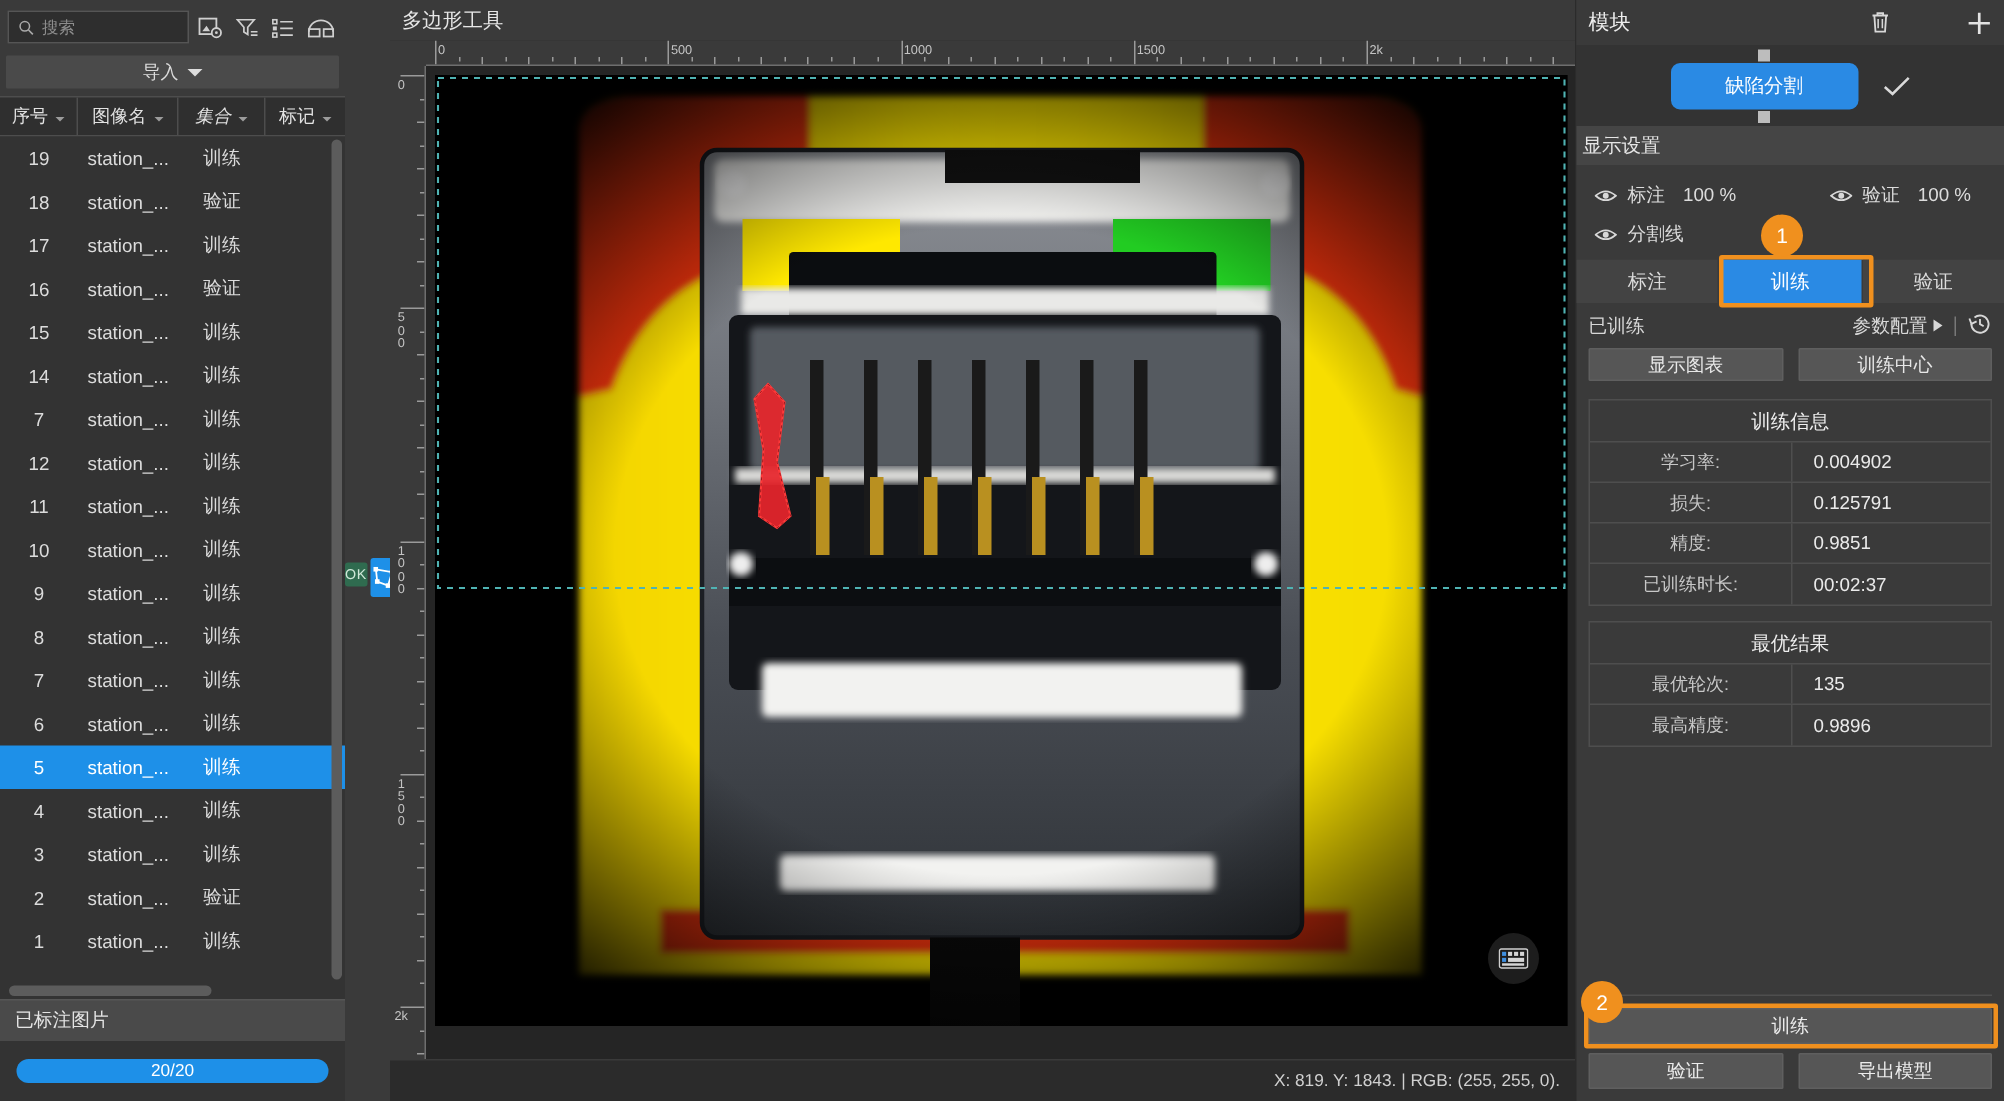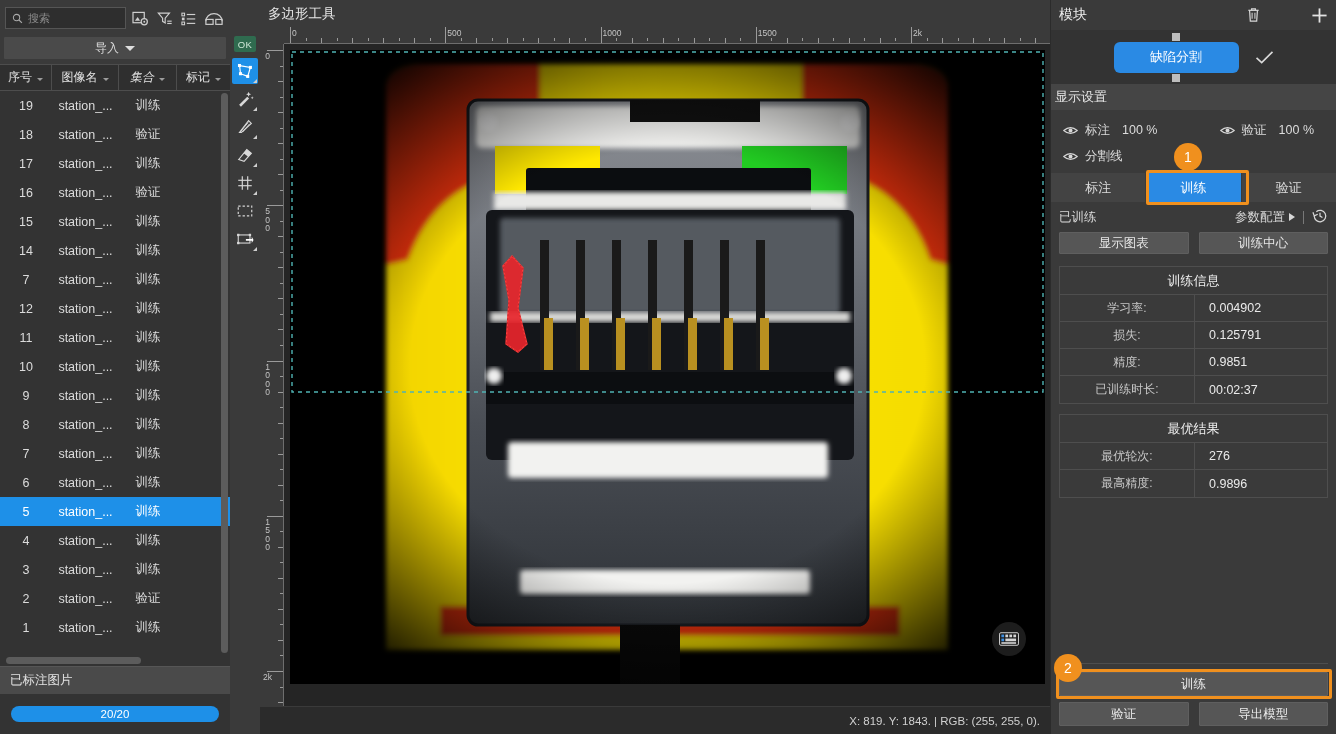--- a/index.html
+++ b/index.html
@@ -49,21 +49,21 @@
 
   .labeled-hdr { height: 28px; background: #4a4a4a; display: flex; align-items: center; padding-left: 10px; font-size: 12.5px; color: #e4e4e4; border-top: 1px solid #565656; }
   .progress-area { height: 40px; background: #333; display: flex; align-items: center; justify-content: center; }
   .progress {
     width: 208px; height: 16px; background: #1e90e8; border-radius: 8px;
     display: flex; align-items: center; justify-content: center;
     font-size: 11.5px; color: #fff;
   }
 
   
-  .vtools { width: 30px; flex: 0 0 30px; background: #3a3a3a; display: flex; flex-direction: column; align-items: center; padding-top: 36px; gap: 2px; }
+  .vtools { width: 30px; flex: 0 0 30px; background: #3a3a3a; display: flex; align-items: center; padding-top: 36px; gap: 2px; }
   .okbadge { width: 22px; height: 16px; background: #2f6b4f; color: #cfe8d8; font-size: 9.5px; display: flex; align-items: center; justify-content: center; border-radius: 2px; margin-bottom: 4px; letter-spacing: .5px; }
   .vtool { width: 26px; height: 26px; display: flex; align-items: center; justify-content: center; position: relative; border-radius: 2px; }
   .vtool.active { background: #1e90e8; }
   .vtool .corner { position: absolute; right: 1px; bottom: 1px; width: 0; height: 0; border-left: 4px solid transparent; border-bottom: 4px solid #cfcfcf; }
 
   
   .center { flex: 1 1 auto; display: flex; flex-direction: column; background: #2b2b2b; min-width: 0; }
   .center-title { height: 27px; background: #3a3a3a; display: flex; align-items: center; padding-left: 8px; font-size: 13.5px; color: #e6e6e6; }
   .ruler-row { display: flex; height: 17px; }
   .ruler-corner { width: 24px; flex: 0 0 24px; background: #3a3a3a; }
@@ -770,21 +770,21 @@
         <div class="it-v">00:02:37</div>
       </div>
     </div>
 
     <div class="info-table" style="margin-top:10px">
       <div class="it-title">
         <span>最优结果</span>
       </div>
       <div class="it-row">
         <div class="it-k">最优轮次:</div>
-        <div class="it-v">276</div>
+        <div class="it-v">135</div>
       </div>
       <div class="it-row">
         <div class="it-k">最高精度:</div>
         <div class="it-v">0.9896</div>
       </div>
     </div>
 
     <div class="rp-spacer"></div>
     <div class="rp-divider"></div>
 

